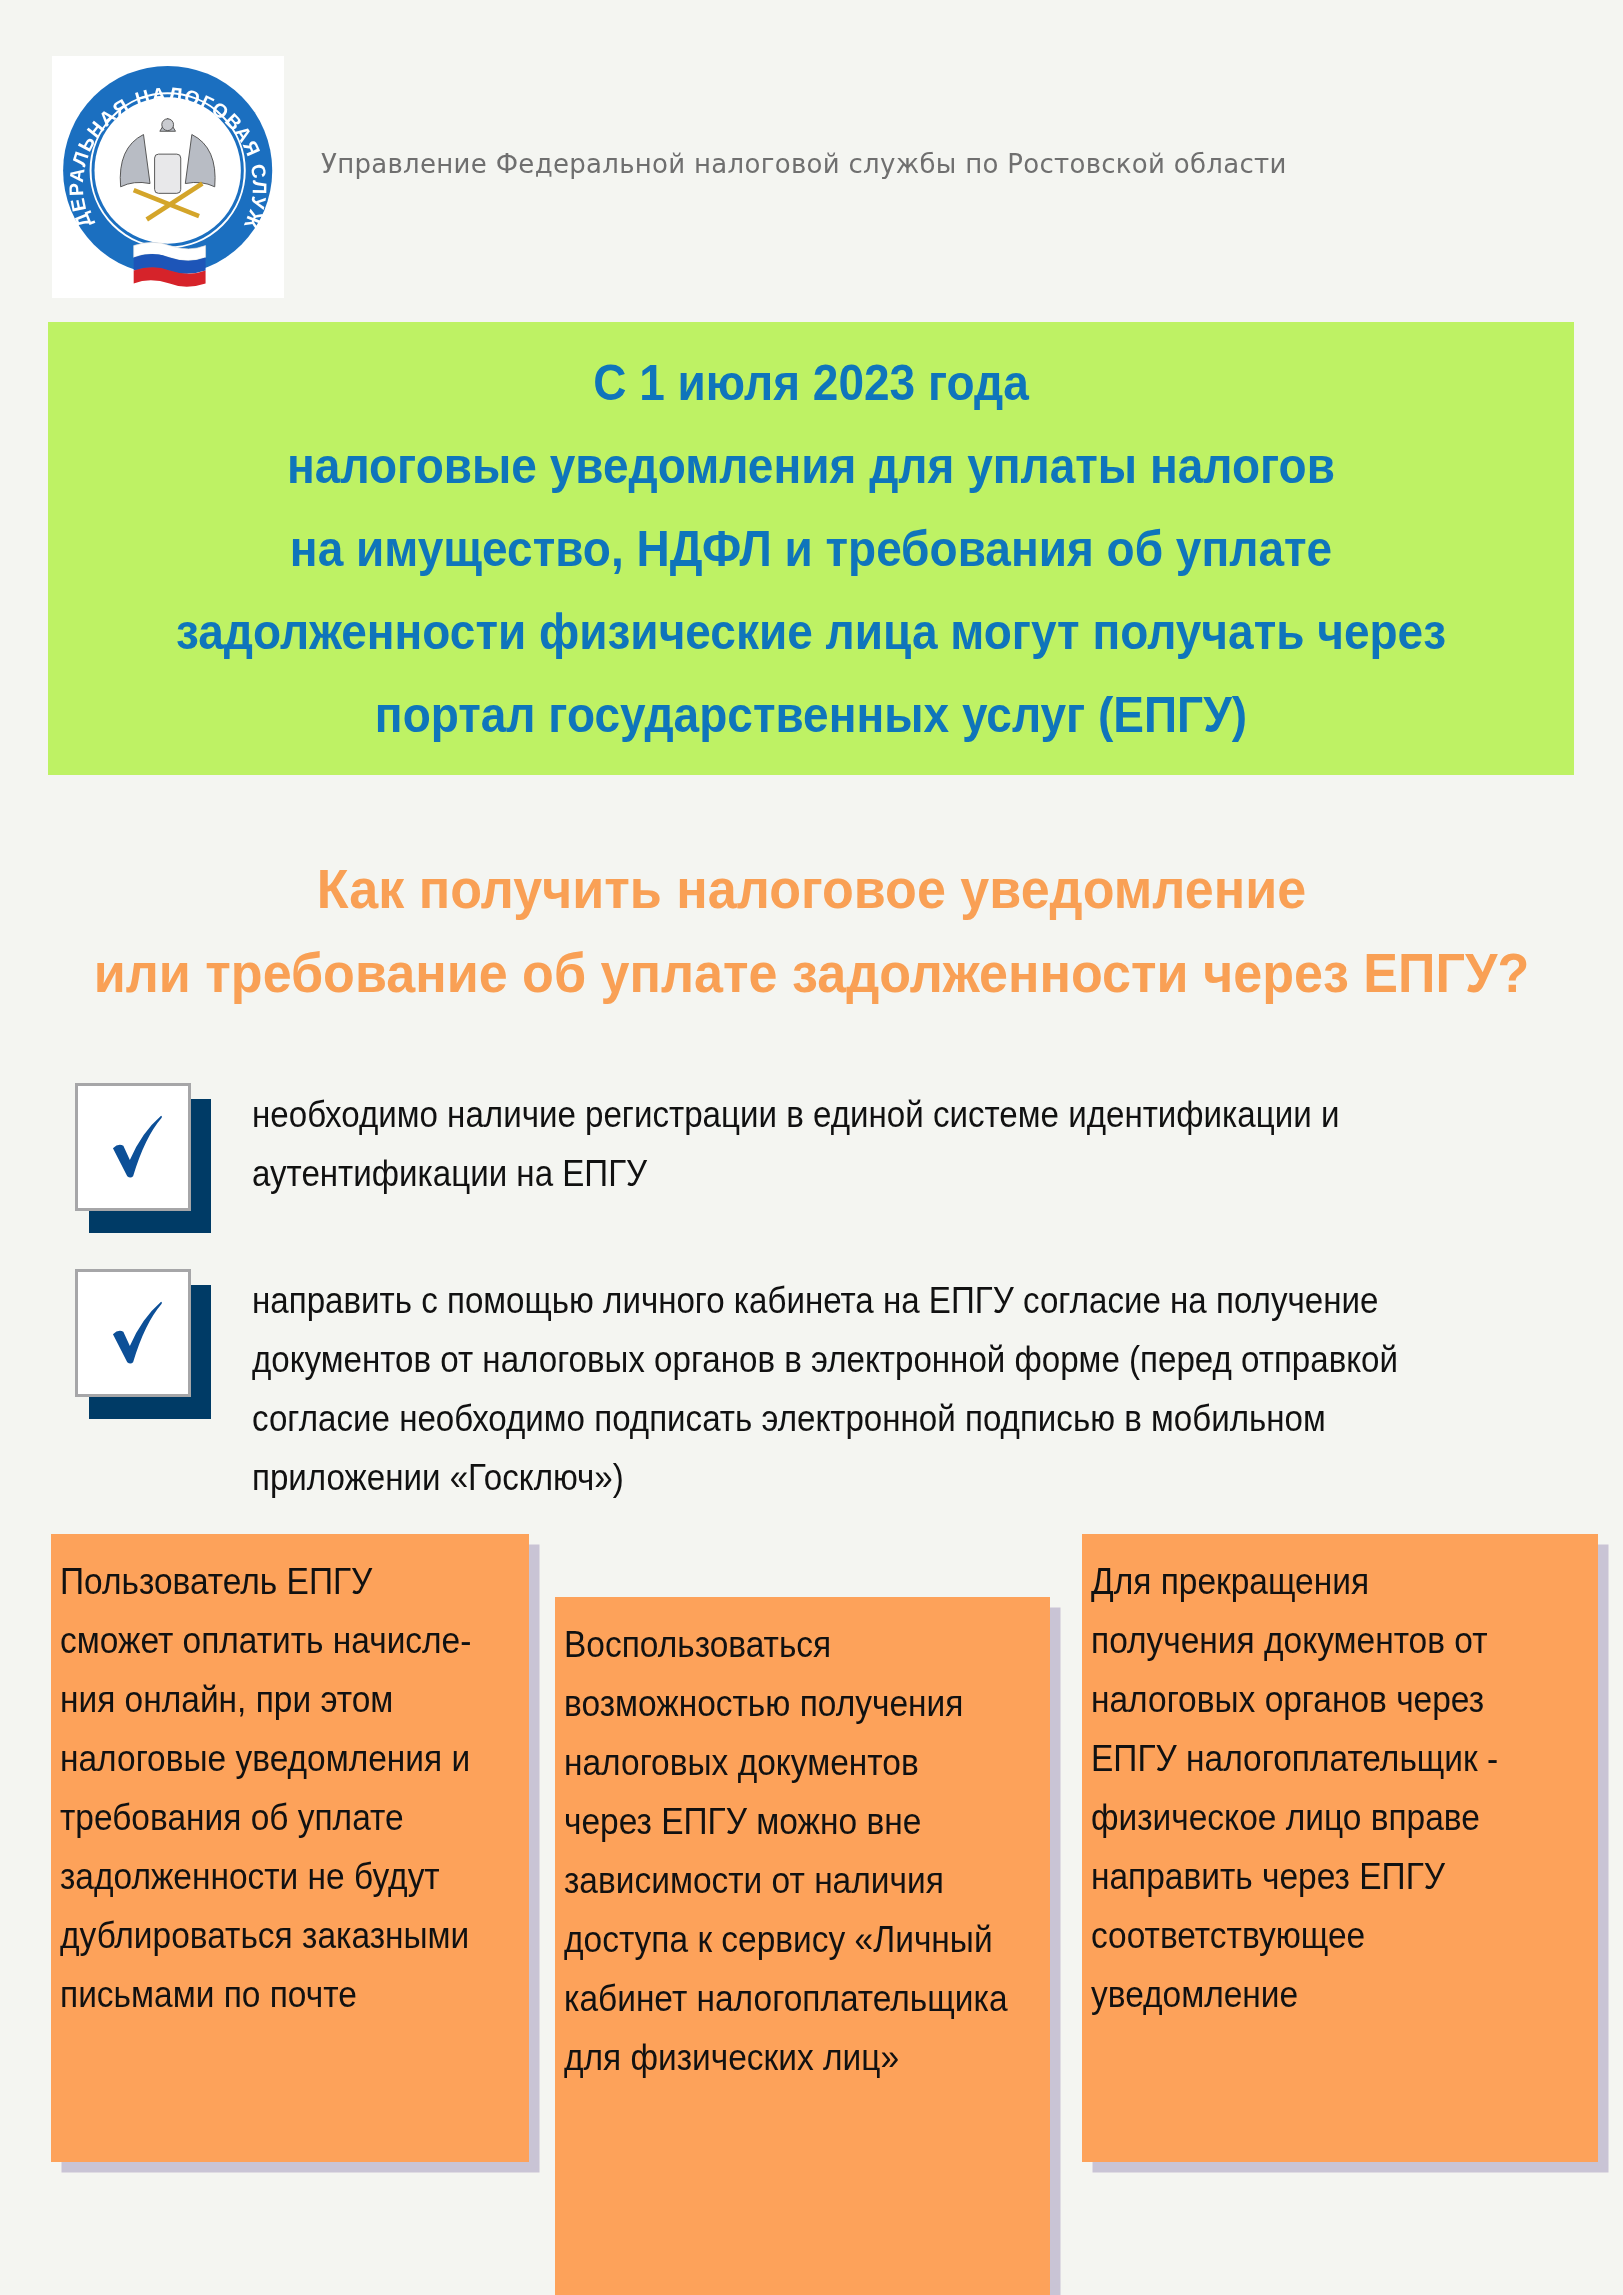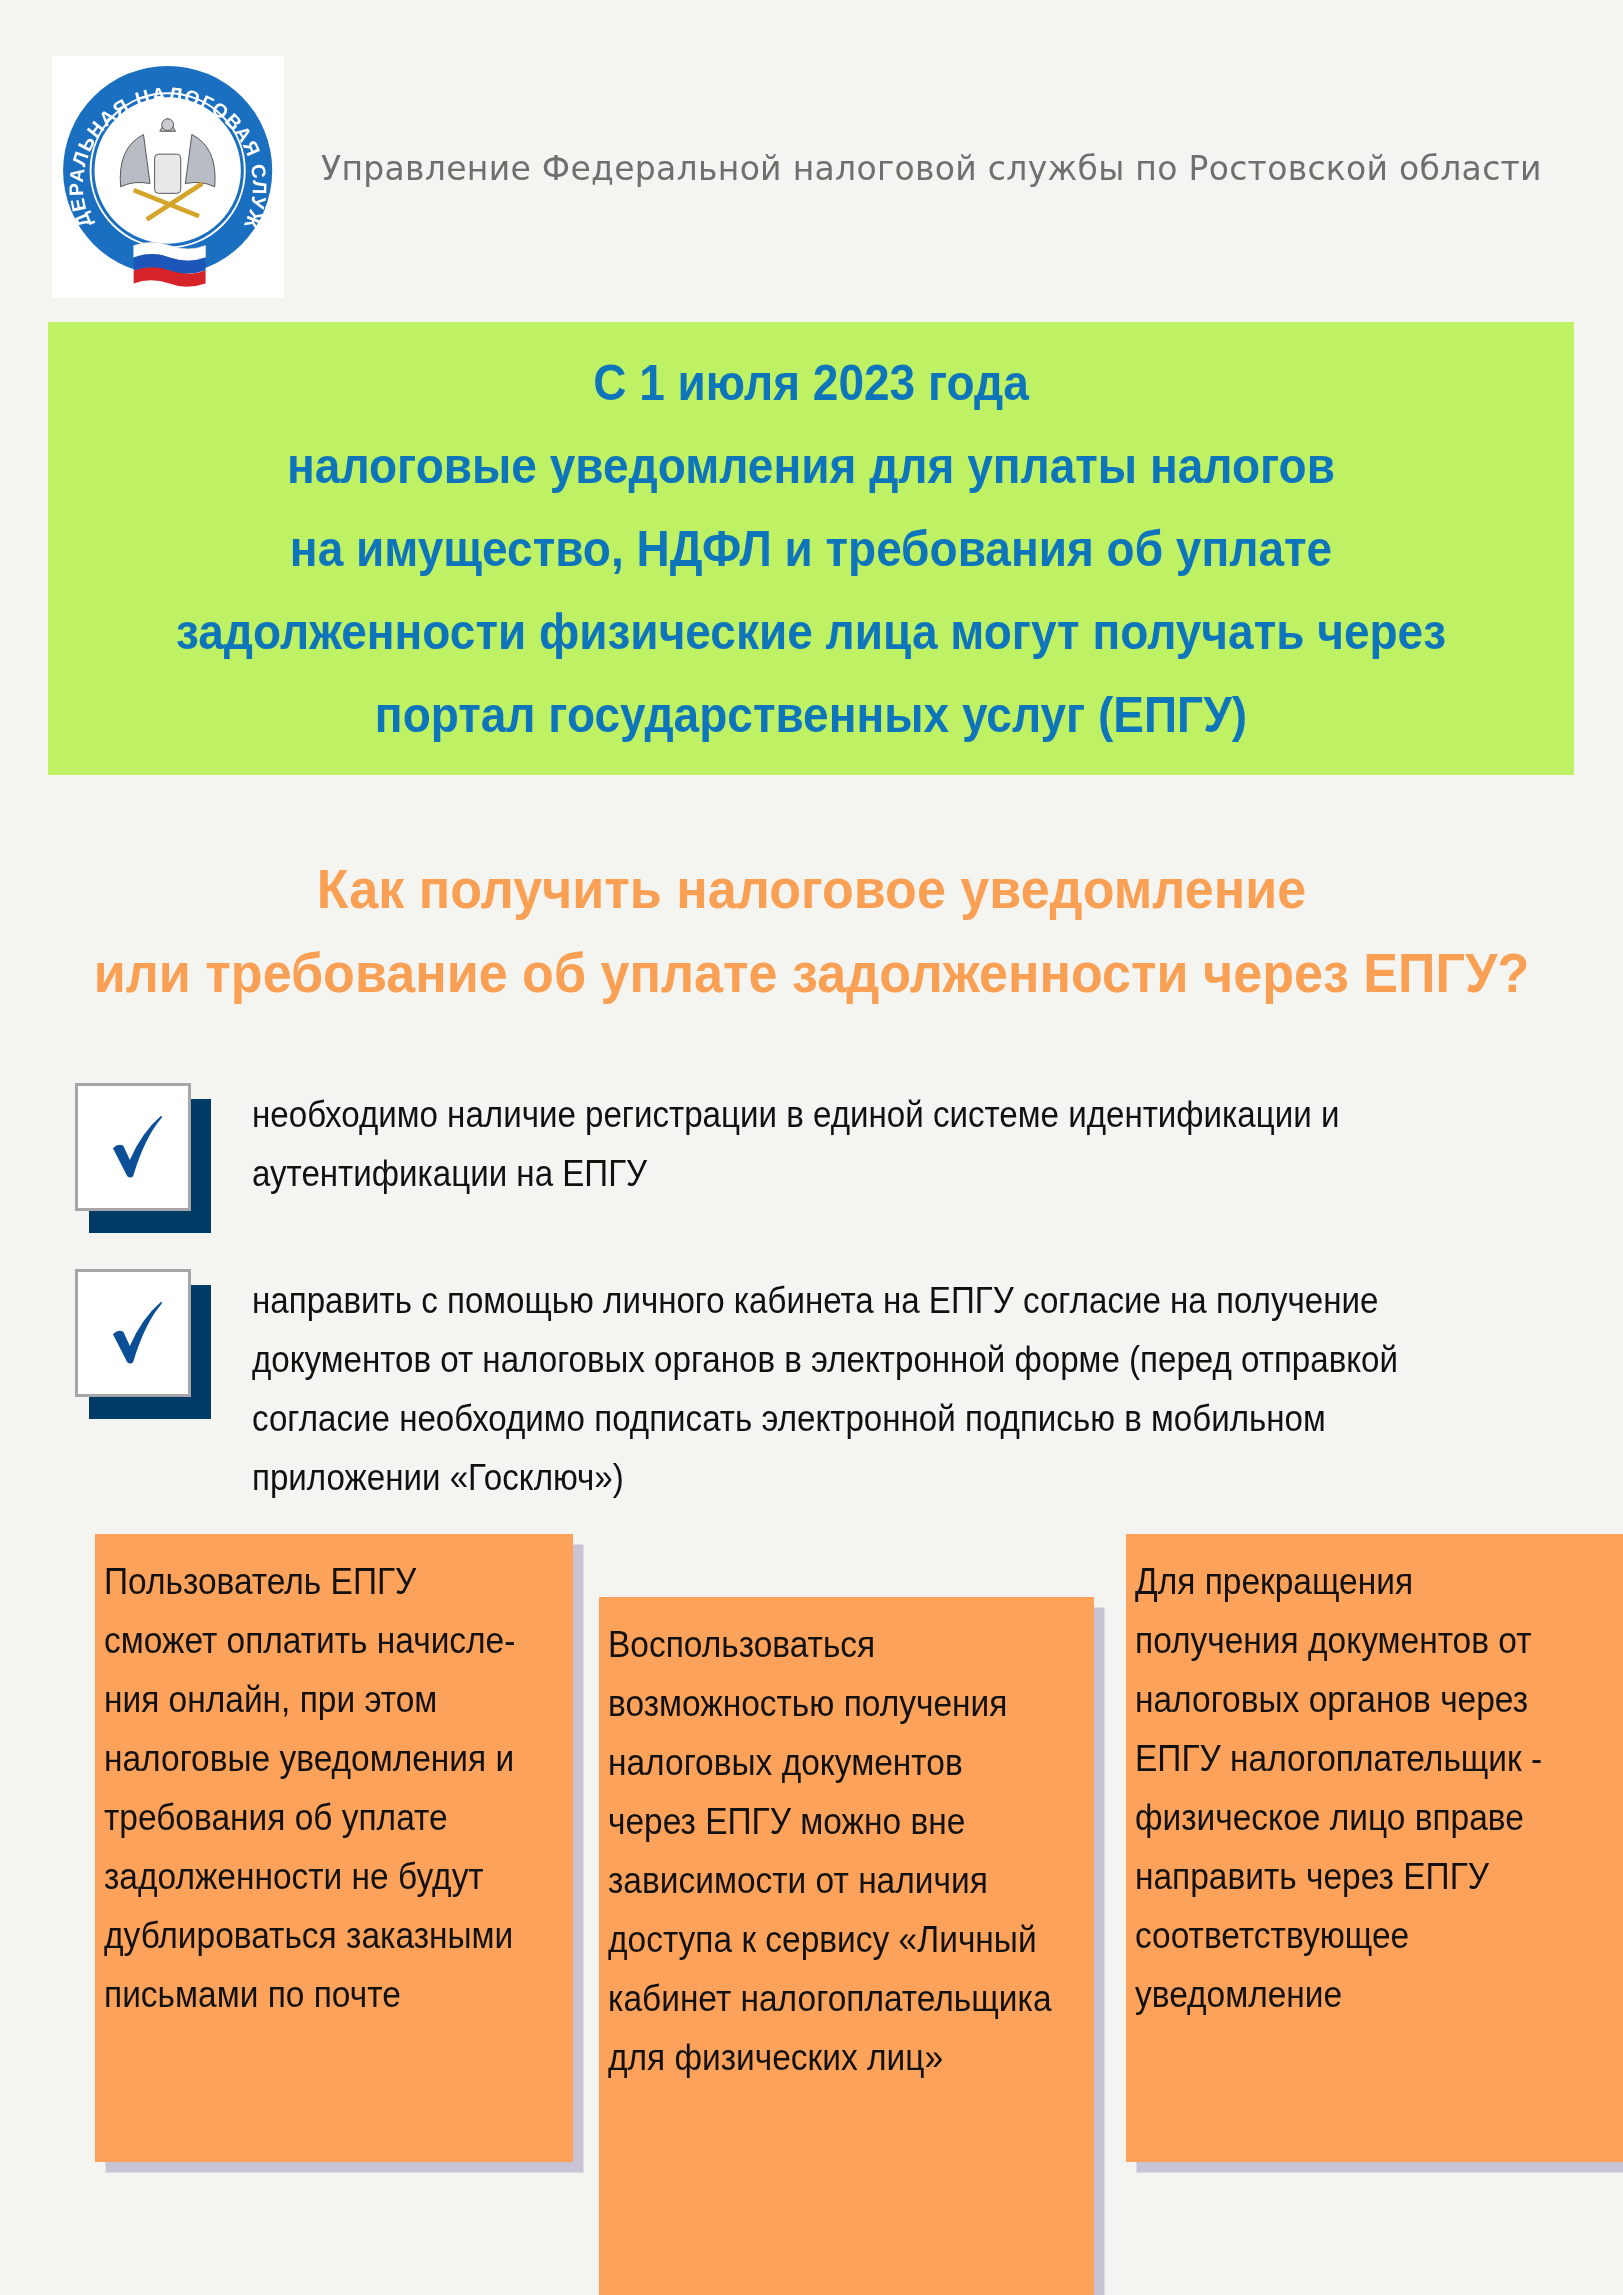--- a/index.html
+++ b/index.html
@@ -7,21 +7,21 @@
     width: 1623px; height: 2295px; position: relative; overflow: hidden;
     background: #f4f5f1;
     font-family: "Liberation Sans", sans-serif;
   }
   .logo {
     position: absolute; left: 52px; top: 56px; width: 232px; height: 242px;
     background: #ffffff;
   }
   .agency {
     position: absolute; left: 321px; top: 149px;
-    font-family: "DejaVu Sans", sans-serif; font-size: 33px; color: #6f6f6f;
+    font-family: "DejaVu Sans", sans-serif; font-size: 26px; color: #6f6f6f;
     letter-spacing: 0.3px;
   }
   .banner {
     position: absolute; left: 48px; top: 322px; width: 1526px; height: 453px;
     background: #bef264;
   }
   .banner-text {
     position: absolute; left: 0; right: 0; top: 19.6px; text-align: center;
     color: #0f75bb; font-weight: bold; font-size: 50px; line-height: 83px;
     transform: scaleX(0.92);
@@ -44,21 +44,20 @@
   .cb-box svg { position: absolute; left: 33px; top: 23px; }
   .check-text {
     position: absolute; left: 252px; width: 1283px;
     font-size: 36px; line-height: 59px; color: #111;
     transform-origin: left top; transform: scaleX(0.92);
   }
   .card {
     position: absolute; top: 1534px; height: 628px;
     background: #fda25a;
     box-shadow: 10.5px 10.5px 0 #c9c4d5;
-    margin-left: 44px;
   }
   .card-text {
     position: absolute; left: 9.2px; top: 18.3px; right: 0;
     font-size: 36px; line-height: 59px; color: #111;
     white-space: pre-line; transform-origin: left top; transform: scaleX(0.93);
   }
 </style>
 </head>
 <body>
 

